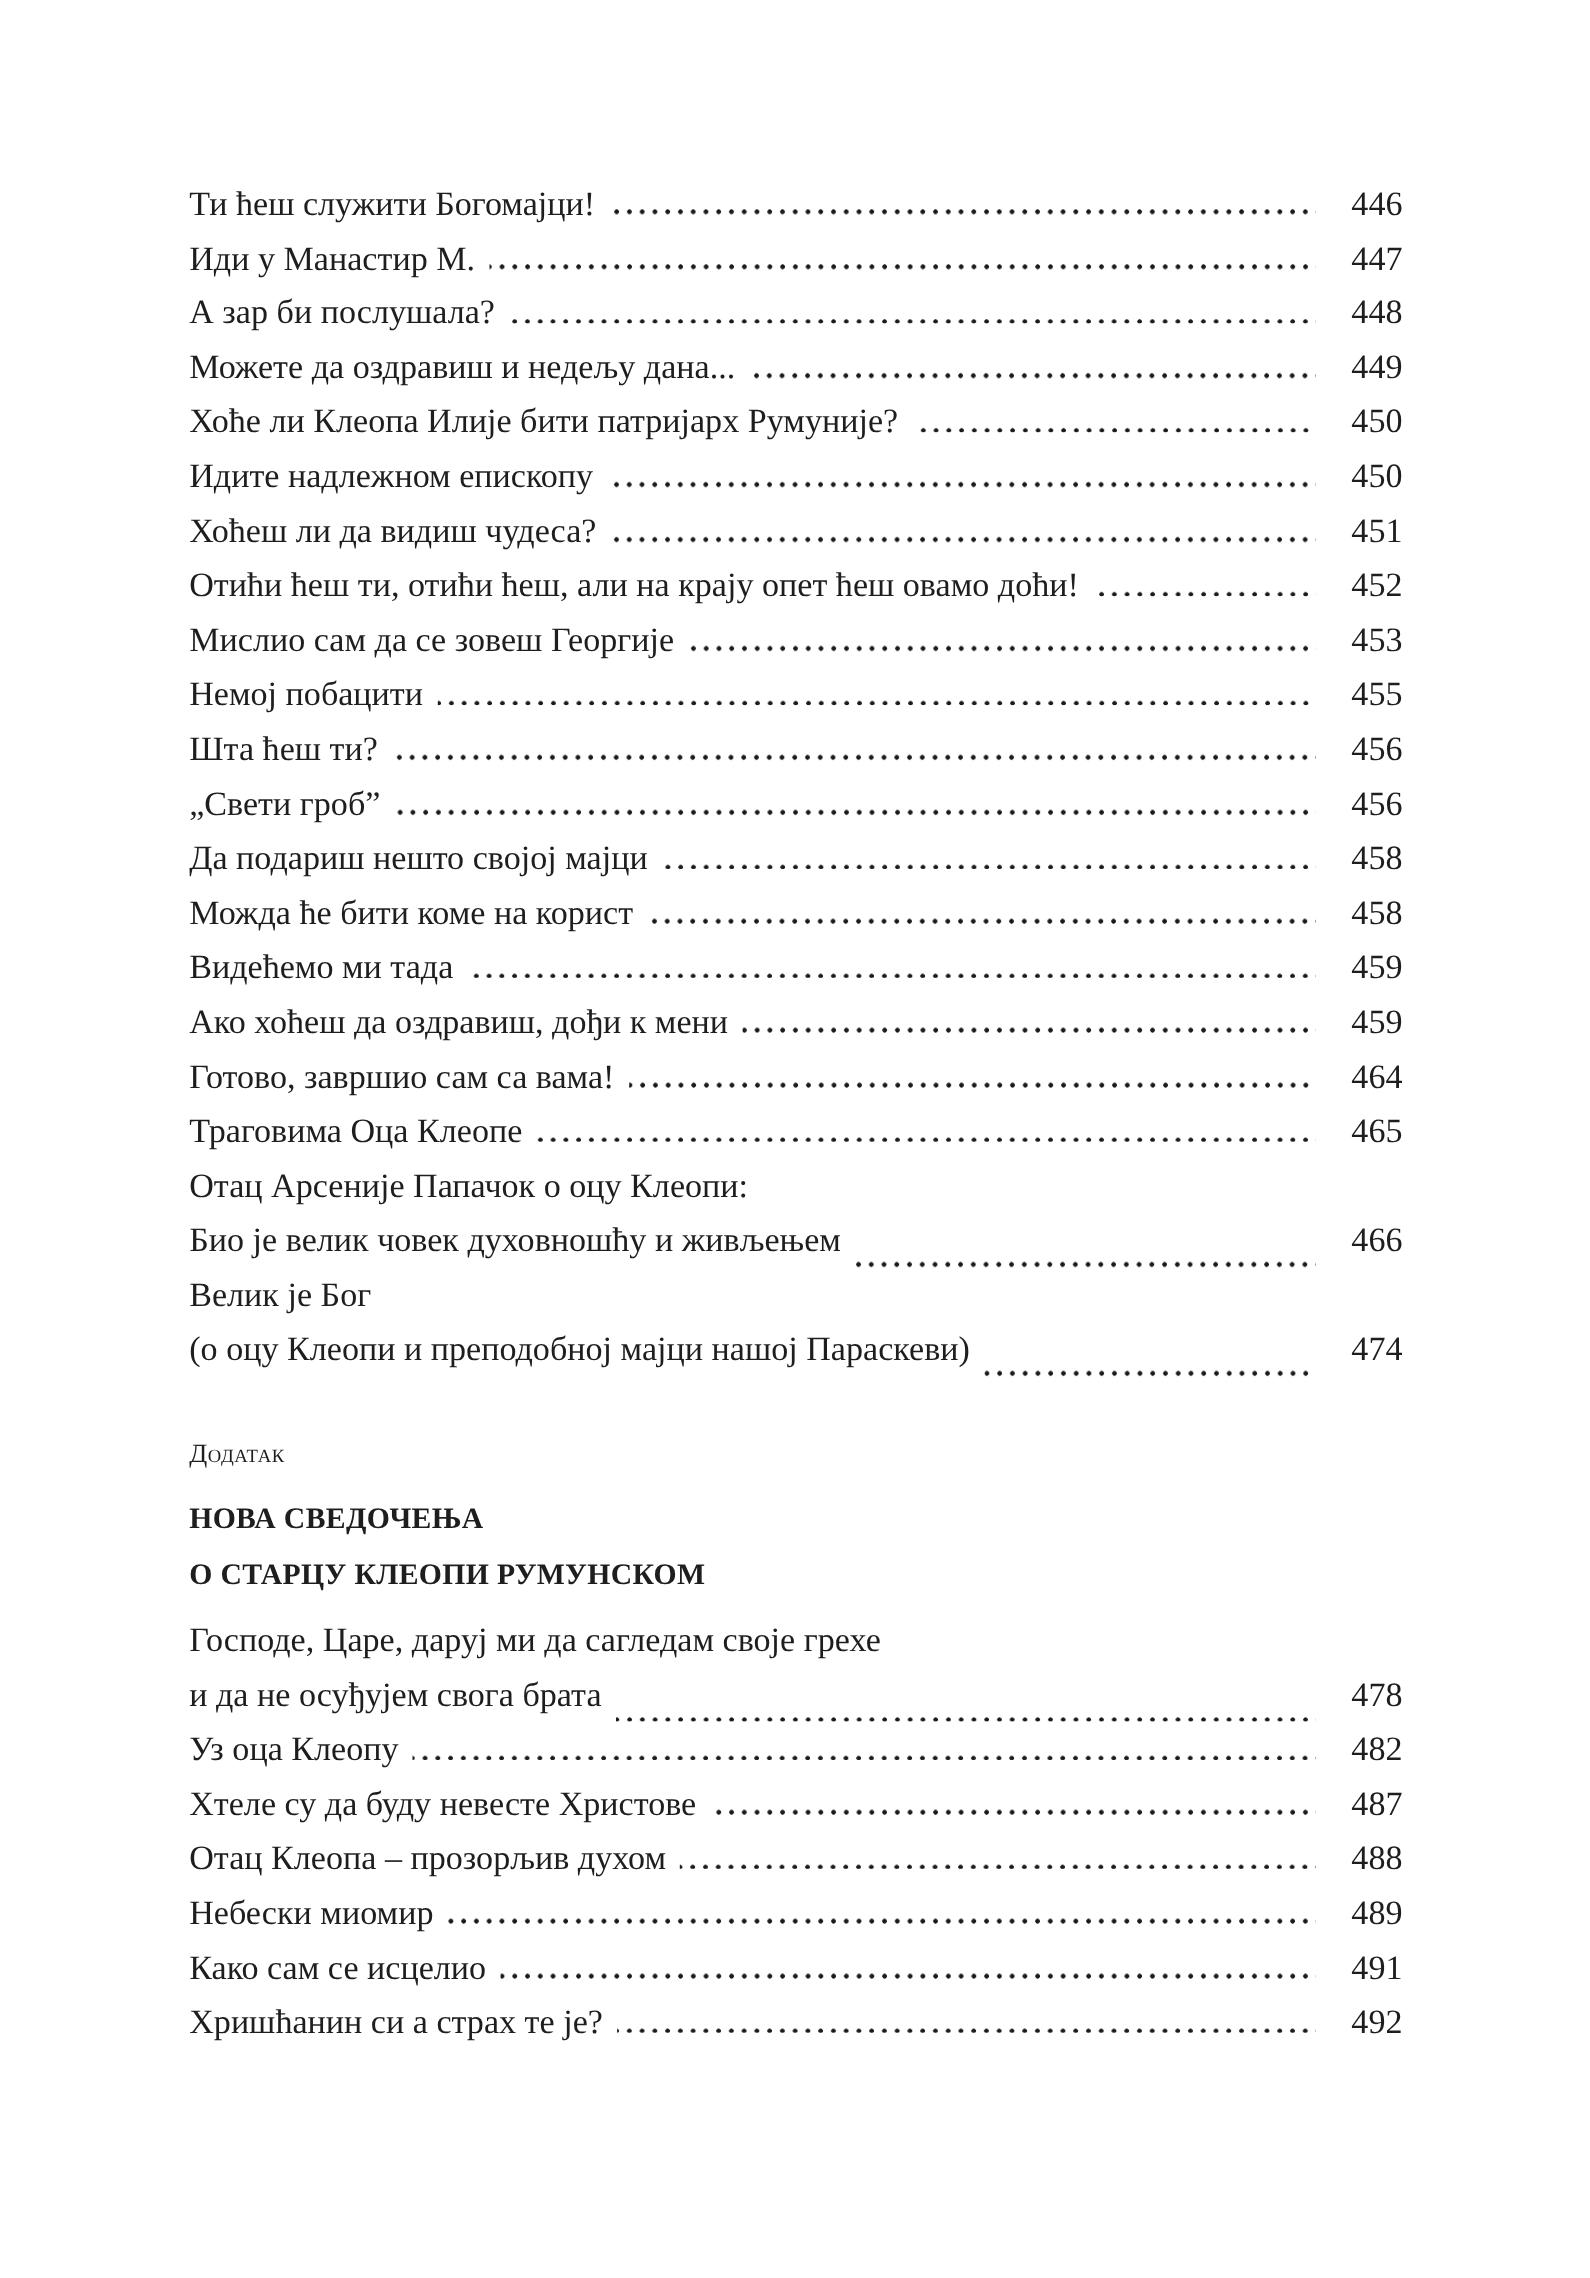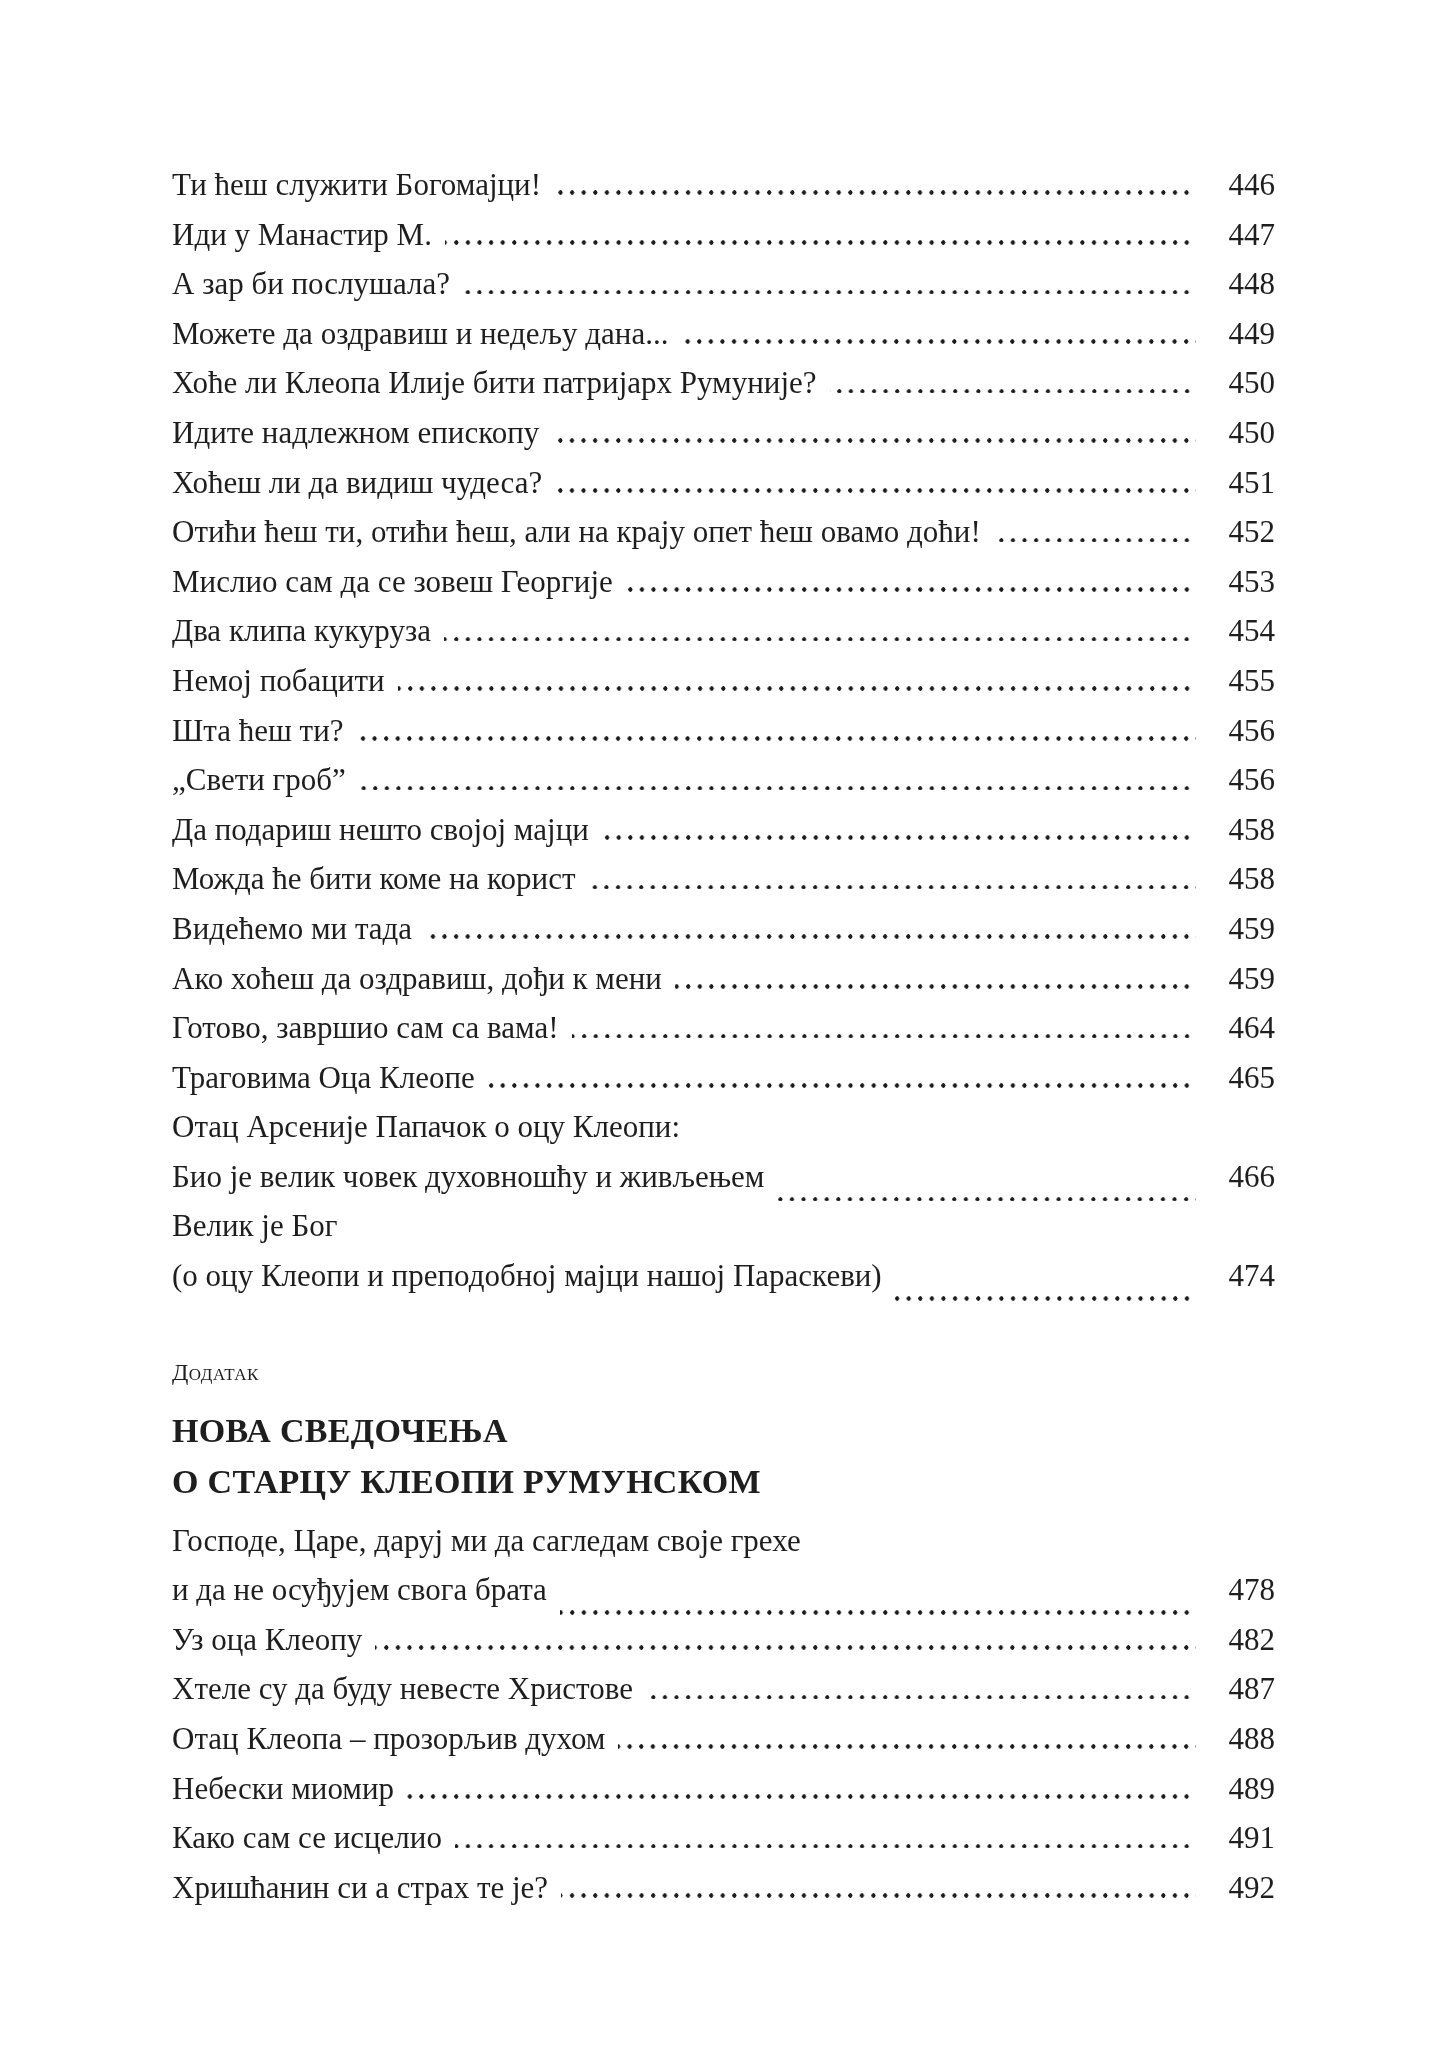--- a/index.html
+++ b/index.html
@@ -52,21 +52,21 @@
   }
   .addendum-heading { margin: 50px 0 9px 0; }
   .kicker {
     font-size: 24px;
     line-height: 42px;
     font-variant: small-caps;
     letter-spacing: 0.5px;
   }
   .addendum-title { margin-top: 12px; }
   .title-line {
-    font-size: 34px;
+    font-size: 27px;
     font-weight: bold;
     line-height: 51px;
     letter-spacing: 0.3px;
     white-space: nowrap;
   }
 </style>
 </head>
 <body>
 
 <div class="page">
@@ -109,25 +109,20 @@
     </div>
     <div class="entry">
       <span class="title">Отићи ћеш ти, отићи ћеш, али на крају опет ћеш овамо доћи!</span>
       <span class="leader"></span>
       <span class="pageno">452</span>
     </div>
     <div class="entry">
       <span class="title">Мислио сам да се зовеш Георгије</span>
       <span class="leader"></span>
       <span class="pageno">453</span>
-    </div>
-    <div class="entry">
-      <span class="title">Два клипа кукуруза</span>
-      <span class="leader"></span>
-      <span class="pageno">454</span>
     </div>
     <div class="entry">
       <span class="title">Немој побацити</span>
       <span class="leader"></span>
       <span class="pageno">455</span>
     </div>
     <div class="entry">
       <span class="title">Шта ћеш ти?</span>
       <span class="leader"></span>
       <span class="pageno">456</span>

